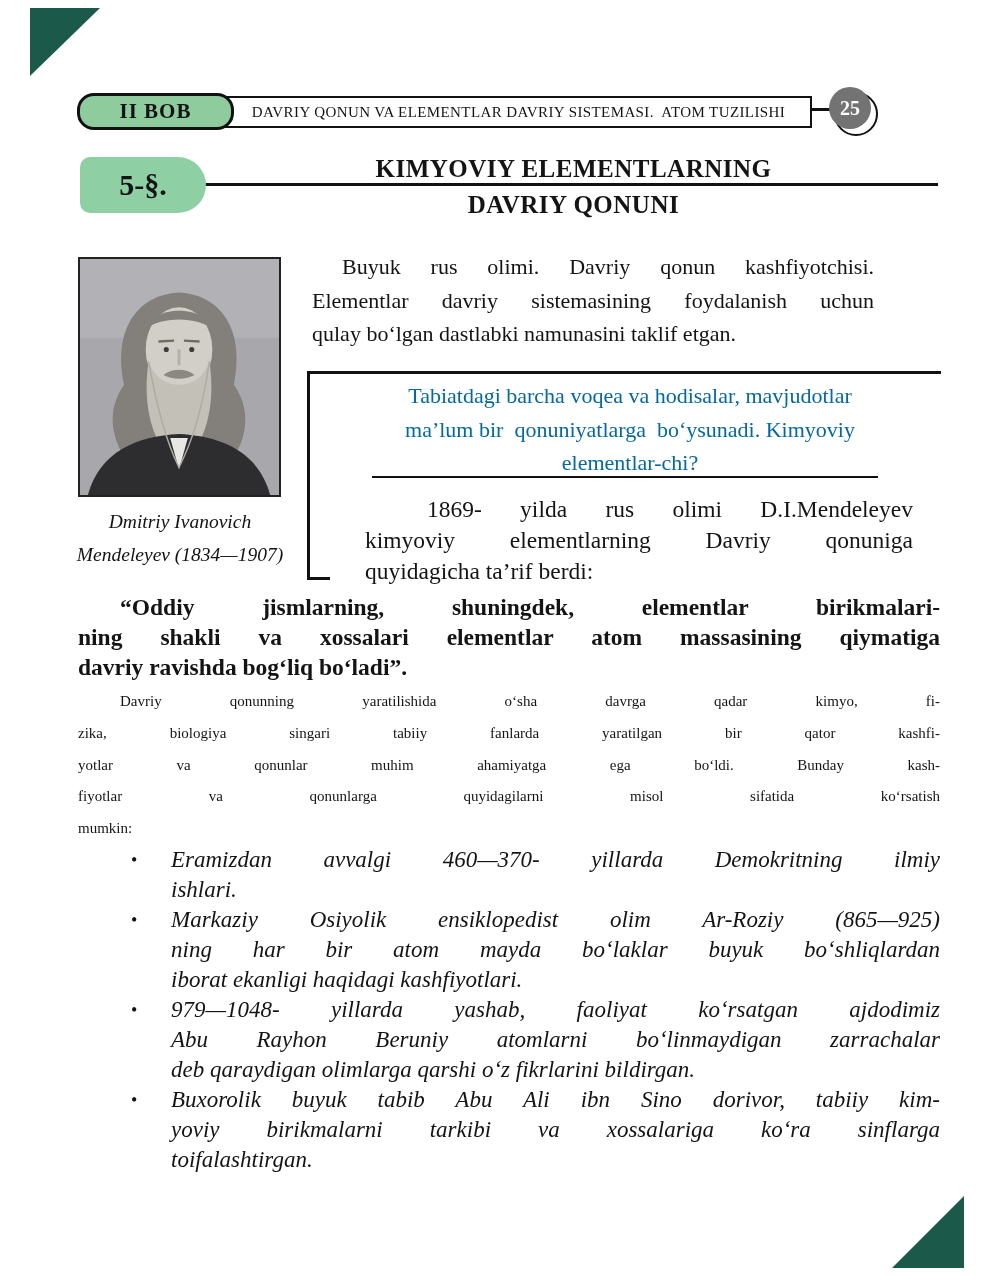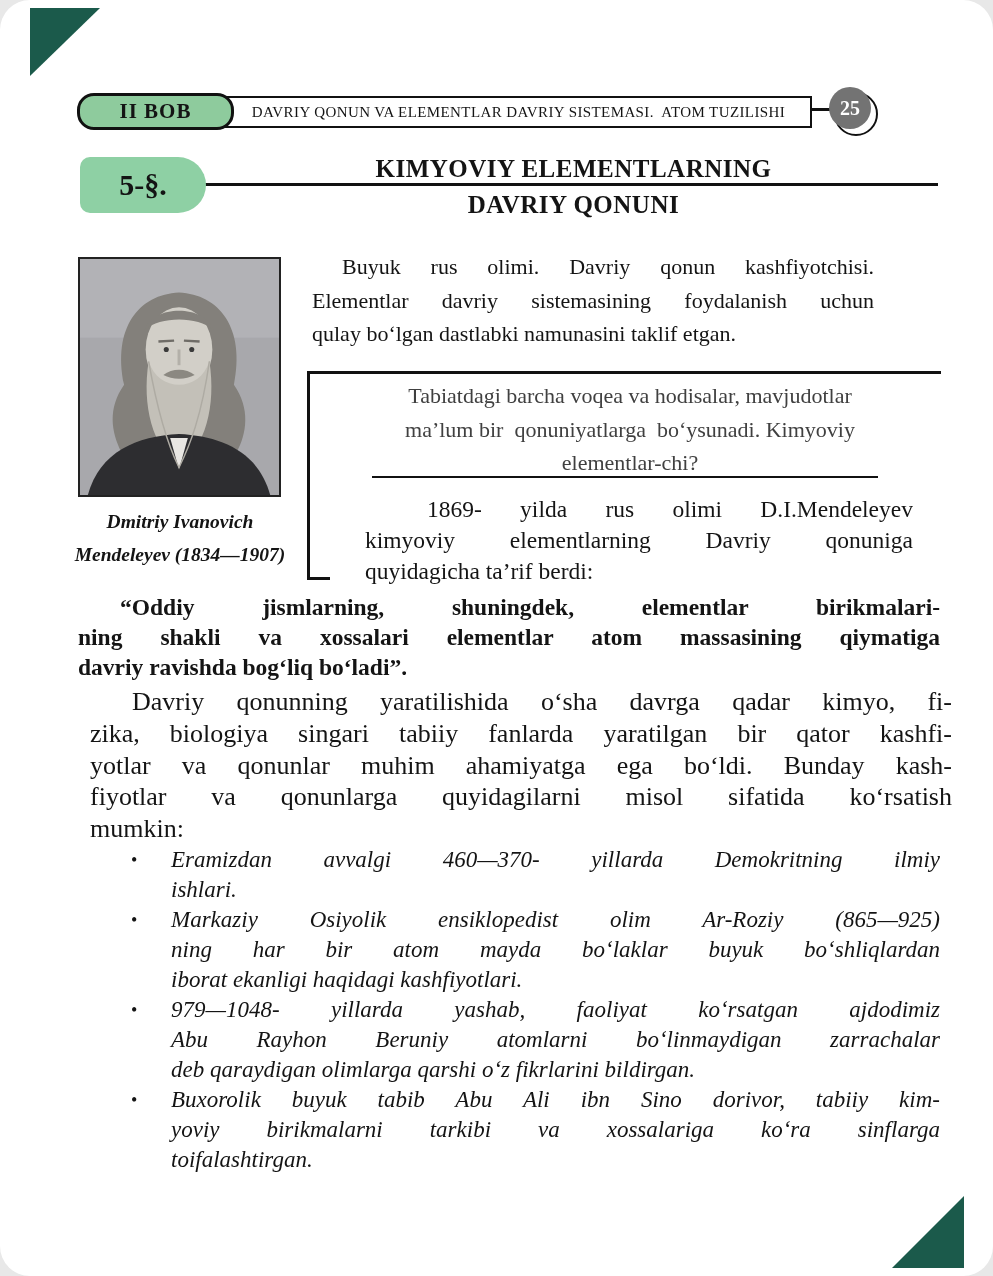--- a/index.html
+++ b/index.html
@@ -1,19 +1,19 @@
 <!DOCTYPE html>
 <html><head>
 <meta charset="utf-8">
 <style>
   html,body{margin:0;padding:0;background:#e8e8e8;}
   .page{
     position:relative;width:993px;height:1276px;background:#ffffff;
     margin:0 auto;overflow:hidden;
-    font-family:"Liberation Serif", serif;color:#141414;border-radius:30px;
+    font-family:"Liberation Serif", serif;color:#141414;
   }
   .abs{position:absolute;}
 
   
   .tri{background:#1b5a4b;}
   .tri-tl{left:30px;top:8px;width:70px;height:68px;clip-path:polygon(0 0,100% 0,0 100%);}
   .tri-br{left:892px;top:1196px;width:72px;height:72px;clip-path:polygon(100% 0,100% 100%,0 100%);}
 
   
   .chapter-pill{
@@ -49,38 +49,38 @@
   .title-rule{left:205px;top:183px;width:733px;height:3px;background:#111;}
   .section-title-1{left:207px;top:155px;width:733px;text-align:center;
     font-weight:bold;font-size:25px;letter-spacing:.5px;}
   .section-title-2{left:207px;top:191px;width:733px;text-align:center;
     font-weight:bold;font-size:25px;letter-spacing:.5px;}
 
   
   .portrait{left:78px;top:257px;width:203px;height:240px;border:2px solid #222;box-sizing:border-box;}
   .portrait svg{display:block;width:100%;height:100%;}
   .portrait-caption{left:50px;top:505px;width:260px;text-align:center;
-    font-style:italic;font-size:19.5px;line-height:33px;font-weight:bold;}
+    font-style:italic;font-size:19.5px;line-height:33px;}
 
   
   .ln{white-space:pre-wrap;}
   .j{text-align:justify;text-align-last:justify;}
   .ctr{text-align:center;}
 
   .intro{left:312px;top:250px;width:562px;font-size:22px;line-height:33.5px;}
 
   .qframe-top{left:307px;top:371px;width:634px;height:3px;background:#111;}
   .qframe-left{left:307px;top:371px;width:3px;height:209px;background:#111;}
   .qframe-foot{left:307px;top:577px;width:23px;height:3px;background:#111;}
-  .question{left:330px;top:379px;width:600px;font-size:22px;line-height:33.5px;color:#404040;}
+  .question{left:330px;top:379px;width:600px;font-size:22px;line-height:33.5px;color:#0369a1;}
   .question-underline{left:372px;top:476px;width:506px;height:2px;background:#111;}
 
   .par1869{left:330px;top:494px;width:548px;font-size:23.5px;line-height:31px;margin-left:35px;}
   .law-quote{left:78px;top:593px;width:862px;font-weight:bold;font-size:23.5px;line-height:29.8px;}
-  .history{left:78px;top:686px;width:862px;font-size:26px;line-height:31.8px;margin-left:12px;}
+  .history{left:78px;top:686px;width:862px;font-size:15px;line-height:31.8px;}
 
   .bullets{left:125px;top:845px;width:815px;font-style:italic;font-size:23px;line-height:30px;}
   .bitem{display:flex;}
   .bmark{width:40px;flex:0 0 40px;font-style:normal;font-size:18px;line-height:30px;padding-left:6px;}
   .btext{flex:1;}
 </style>
 </head>
 <body>
 
 <div class="page">

